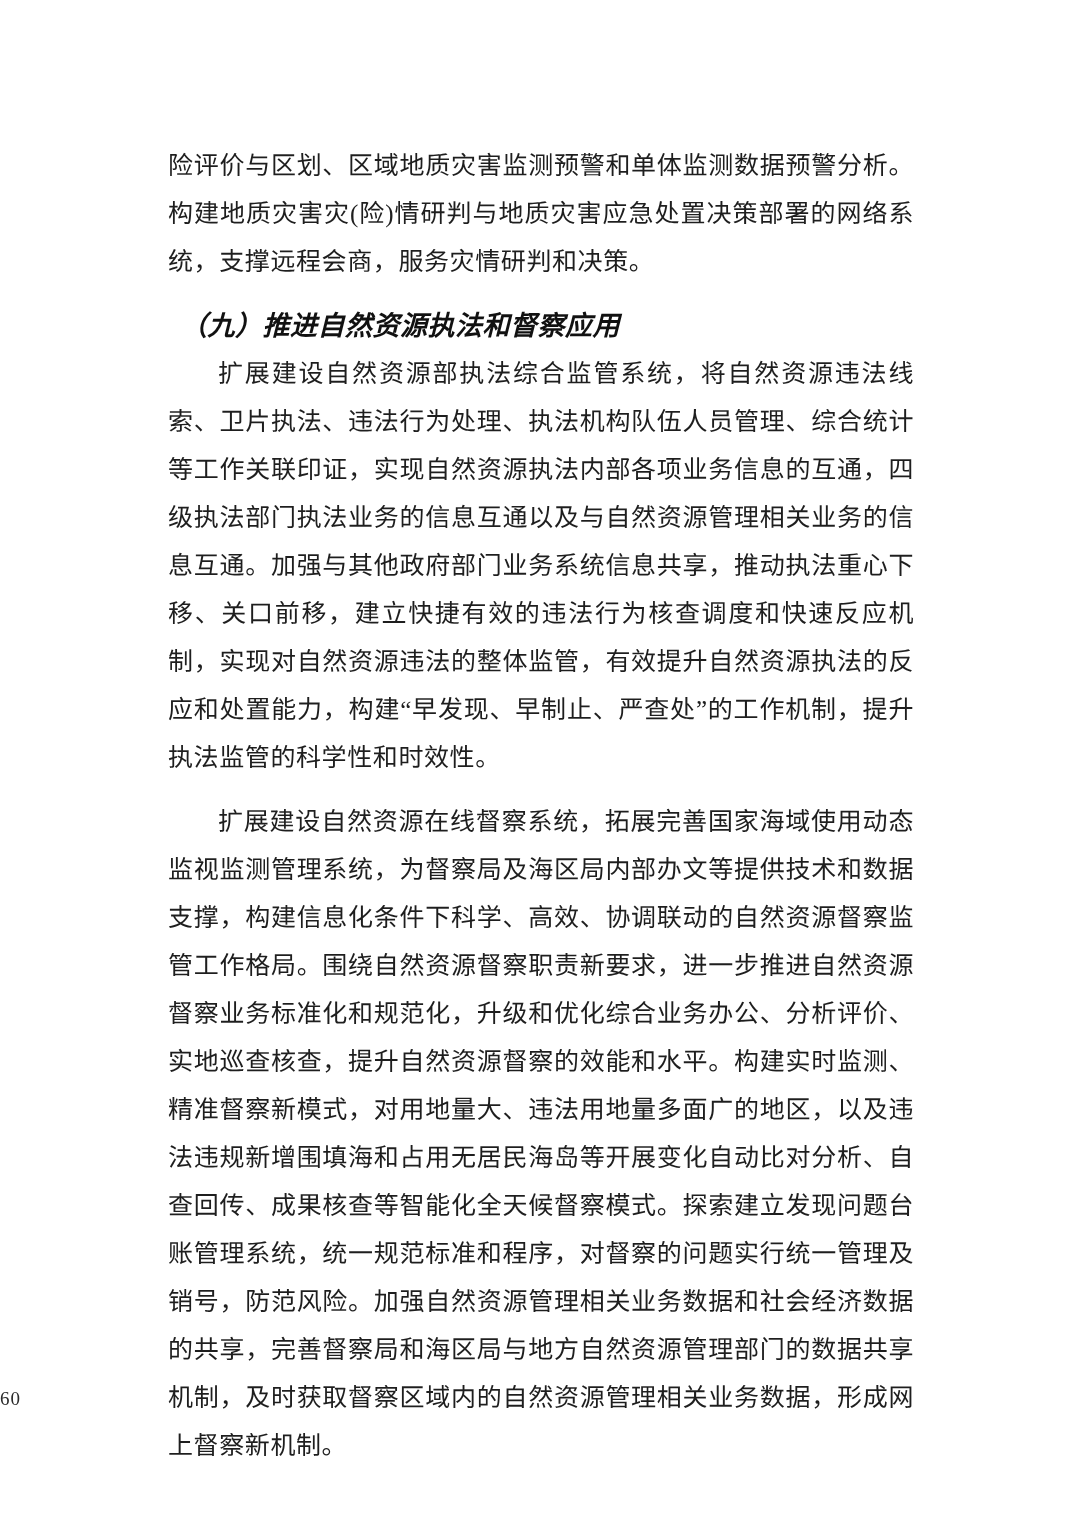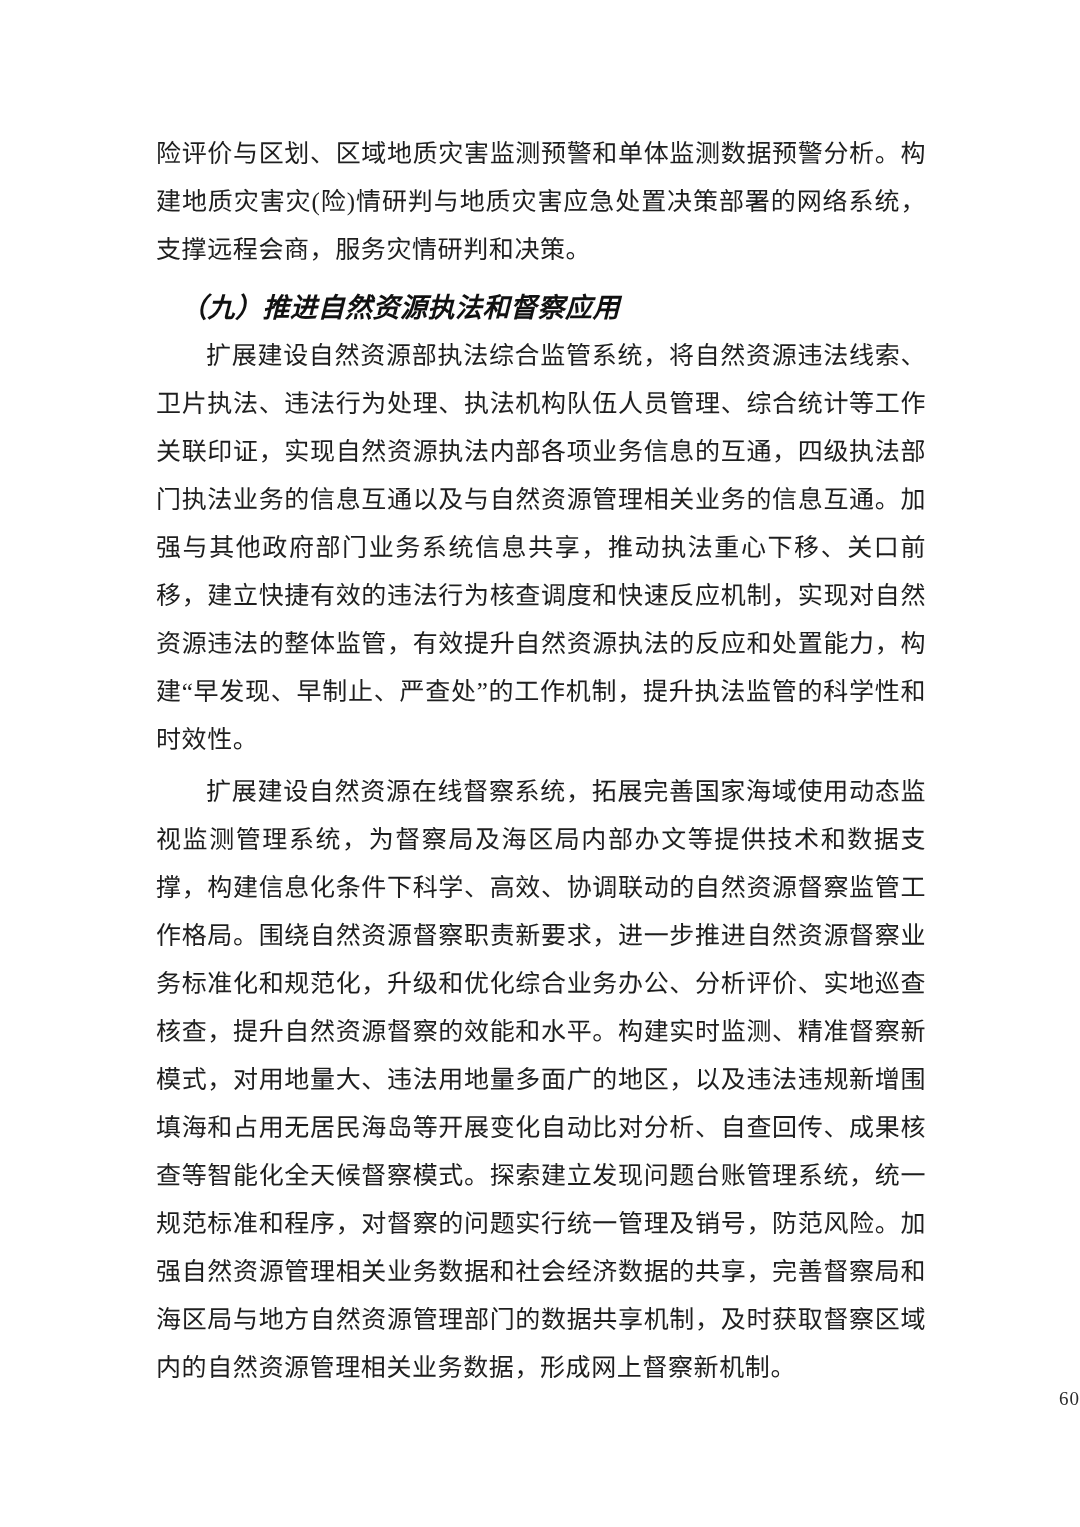--- a/index.html
+++ b/index.html
@@ -22,21 +22,21 @@
     left: 152px;
     top: 126px;
     width: 778px;
   }
   .body-para {
     font-size: 25px;
     line-height: 48px;
     letter-spacing: 0.6px;
     text-align: justify;
     text-justify: inter-ideograph;
-    margin: 4px;
+    margin: 16px;
   }
   .body-para.indent {
     text-indent: 2em;
   }
   .section-heading {
     font-size: 27px;
     font-weight: bold;
     line-height: 48px;
     letter-spacing: 0.5px;
     margin: 10px 0 0 28px;
@@ -44,21 +44,21 @@
     font-style: italic;
   }
   .para-gap {
     margin-top: 0;
   }
   .page-number {
     position: absolute;
     left: 0;
     top: 1388px;
     width: 100%;
-    text-align: right;
+    text-align: left;
     font-size: 19px;
     color: #2b2b2b;
     letter-spacing: 1px;
   }
 </style>
 </head>
 <body>
 
 <div class="page">
   <div class="content">

